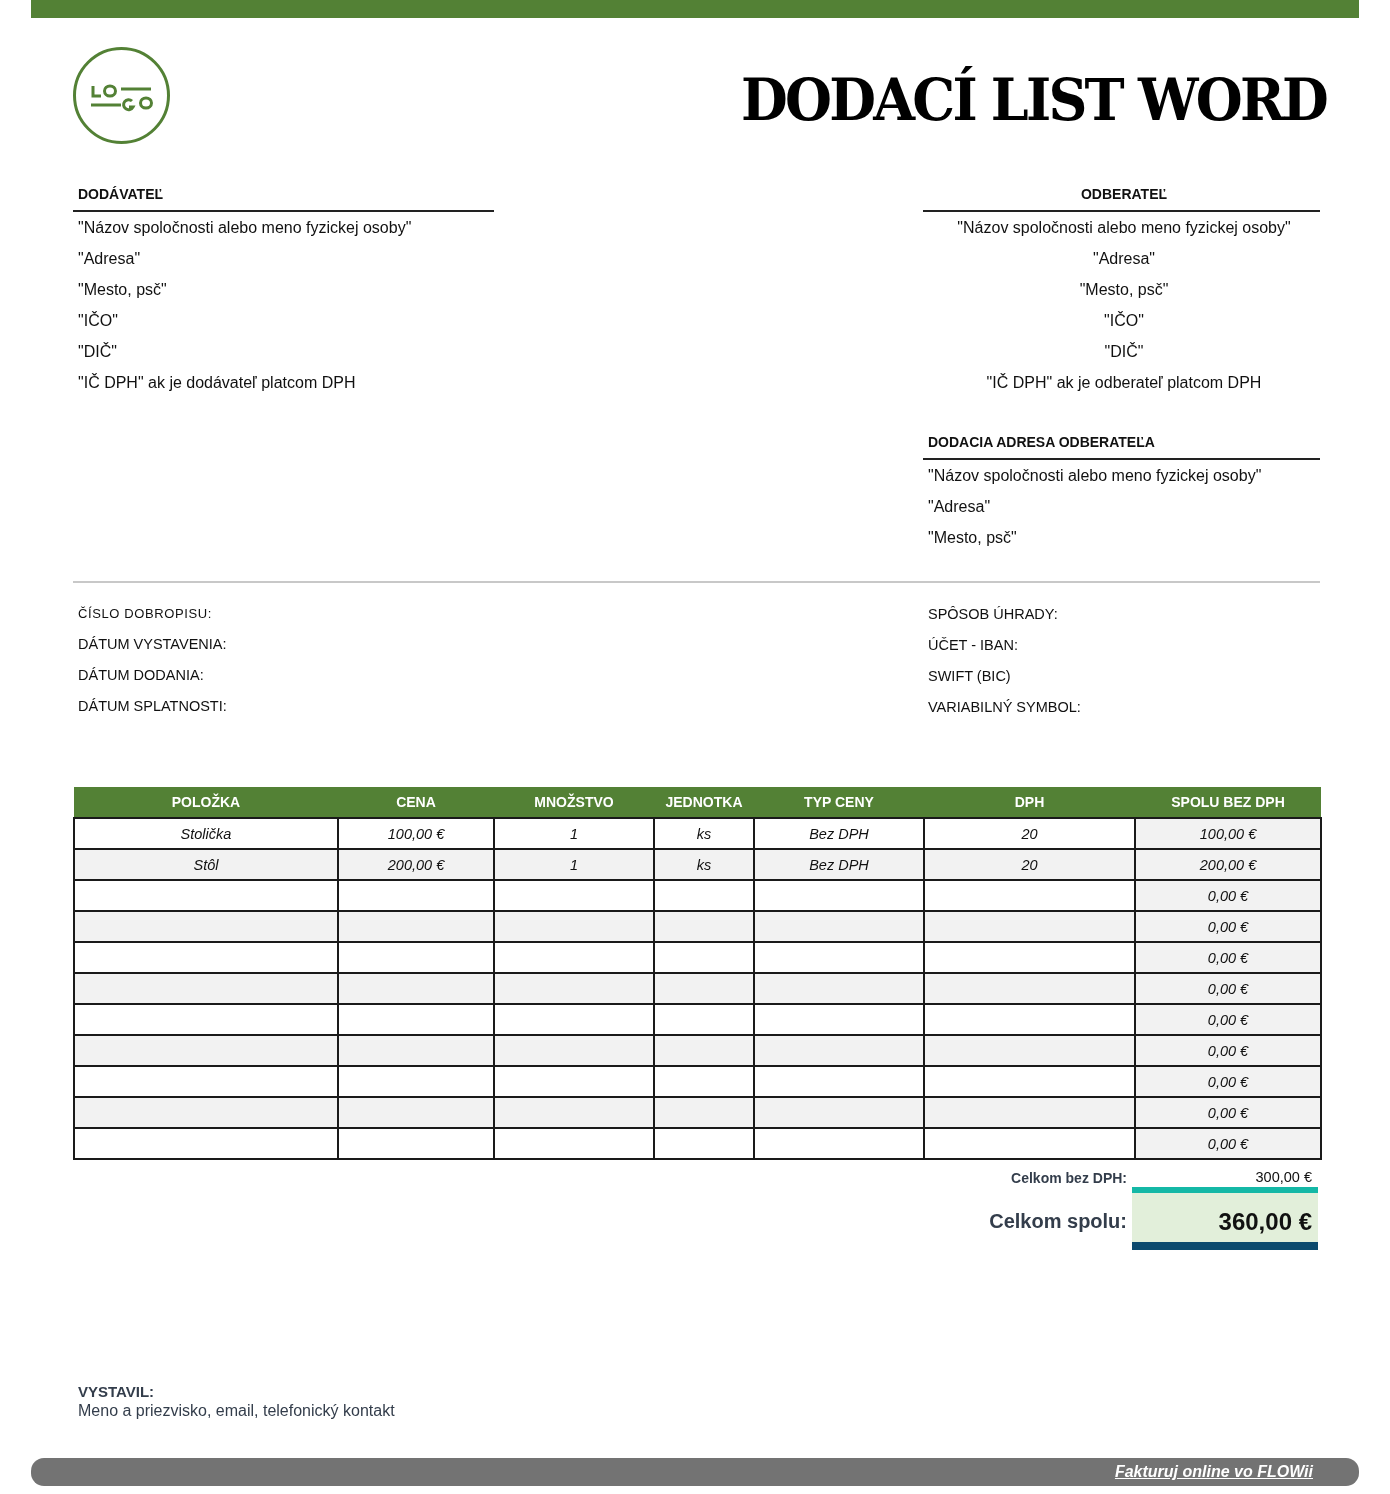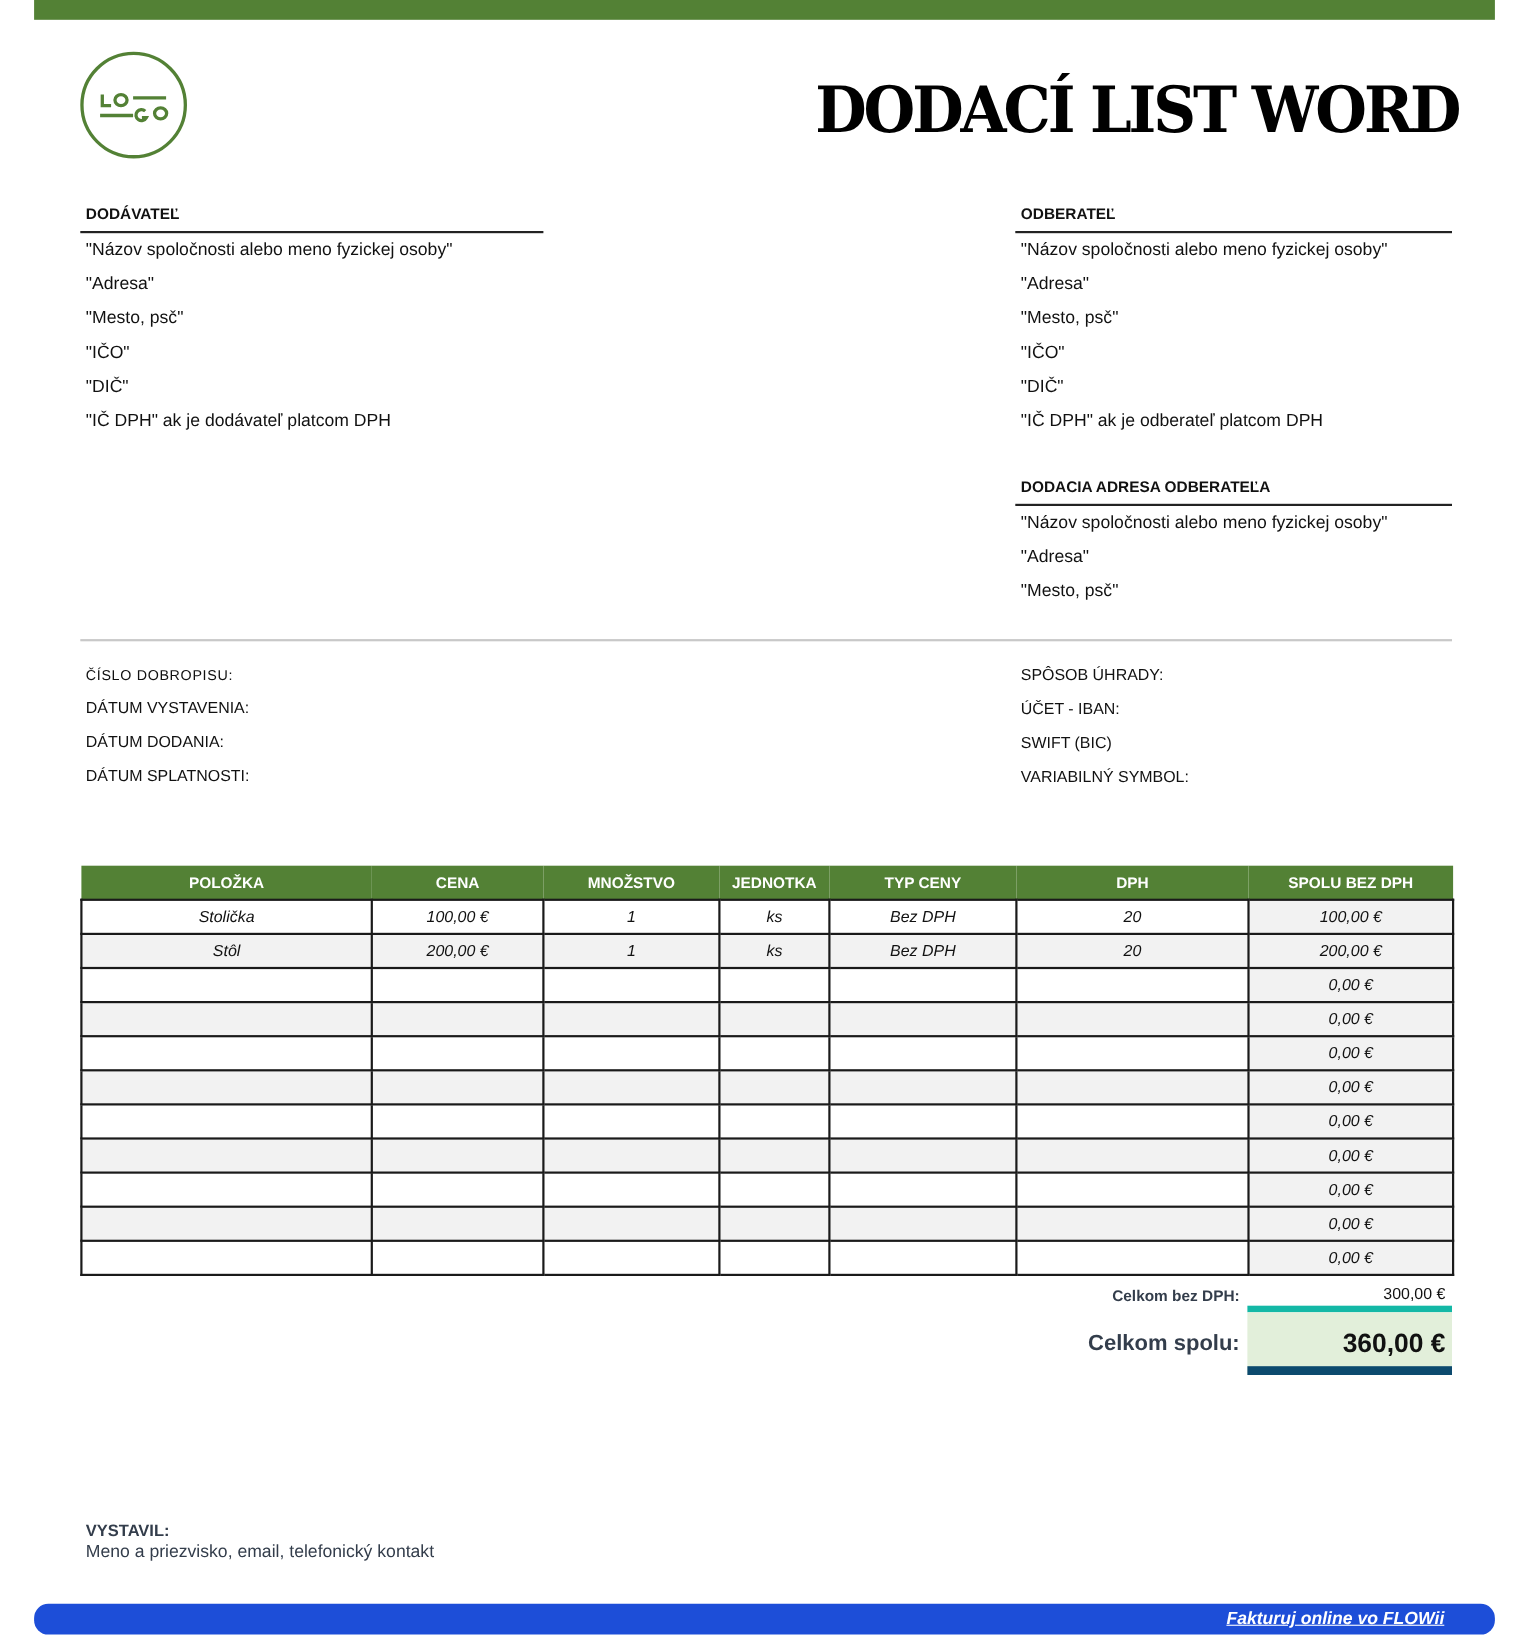--- a/index.html
+++ b/index.html
@@ -1,20 +1,20 @@
 <!DOCTYPE html>
 <html><head>
 <meta charset="utf-8">
 <style>
   * { box-sizing: border-box; margin: 0; padding: 0; }
   html, body { width: 1390px; height: 1494px; background: #ffffff; overflow: hidden; }
   body { position: relative; font-family: "Liberation Sans", sans-serif; color: #111; }
 
   .topbar { position: absolute; left: 31px; top: 0; width: 1328px; height: 18px; background: #538135; }
-  .bottombar { position: absolute; left: 31px; top: 1458px; width: 1328px; height: 28px; background: #1d4ed8; border-radius: 13px; }
+  .bottombar { position: absolute; left: 31px; top: 1458px; width: 1328px; height: 28px; background: #737373; border-radius: 13px; }
   .bottombar a { position: absolute; right: 46px; top: 5px; color: #fff; font-weight: bold; font-style: italic; font-size: 16px; text-decoration: underline; }
 
   .logo { position: absolute; left: 73px; top: 47px; width: 97px; height: 97px; border: 3px solid #538135; border-radius: 50%; }
   .logo svg { position: absolute; left: 0; top: 0; }
 
   .doc-title { position: absolute; right: 64px; top: 66px; font-family: "DejaVu Serif", serif; font-weight: bold; font-size: 58px; letter-spacing: -3px; color: #000; white-space: nowrap; transform: scaleX(0.93); transform-origin: right center; }
 
   .party { position: absolute; }
   .party .heading { font-size: 14px; font-weight: bold; padding: 0 0 8px 5px; border-bottom: 2px solid #222; height: 27px; line-height: 18px; }
   .party .line { font-size: 16px; height: 31px; line-height: 31px; padding-left: 5px; white-space: nowrap; }
@@ -25,21 +25,21 @@
   .meta .row { height: 31px; line-height: 31px; padding-left: 5px; white-space: nowrap; }
   .meta .row.small { font-size: 13px; letter-spacing: 0.6px; }
 
   table.items { position: absolute; left: 73px; top: 787px; width: 1247px; border-collapse: collapse; table-layout: fixed; }
   table.items th { background: #538135; color: #fff; font-size: 14px; font-weight: bold; height: 31px; text-align: center; border: none; }
   table.items td { height: 31px; border: 2px solid #1a1a1a; text-align: center; font-style: italic; font-size: 14.5px; color: #111; }
   table.items tr.even td { background: #f2f2f2; margin-top: 24px; }
   table.items td.total { background: #f2f2f2; }
 
   .totals { position: absolute; left: 900px; top: 1162px; width: 420px; }
-  .totals .trow { display: flex; align-items: center; justify-content: space-between; }
+  .totals .trow { display: flex; align-items: center; }
   .totals .tlabel { width: 232px; text-align: right; padding-right: 5px; color: #333d4b; font-weight: bold; font-size: 14px; }
   .totals .tval { width: 186px; text-align: right; padding-right: 6px; font-size: 14.5px; }
   .totals .r1 { height: 31px; }
   .totals .r1 .tval { border-bottom: 6px solid #14b8a6; height: 31px; line-height: 31px; }
   .totals .r2 { height: 33px; }
   .totals .r2 .tval { border-bottom: 2px solid #1a1a1a; height: 33px; line-height: 33px; }
   .totals .r3 { height: 57px; }
   .totals .r3 .tlabel { font-size: 20px; }
   .totals .r3 .tval { background: #e2efda; font-weight: bold; font-size: 24px; height: 57px; line-height: 57px; border-bottom: 8px solid #0c4a6e; color: #111; }
 
@@ -70,21 +70,21 @@
 <div class="party" style="left:73px; top:185px; width:421px;">
   <div class="heading">DODÁVATEĽ</div>
   <div class="line">"Názov spoločnosti alebo meno fyzickej osoby"</div>
   <div class="line">"Adresa"</div>
   <div class="line">"Mesto, psč"</div>
   <div class="line">"IČO"</div>
   <div class="line">"DIČ"</div>
   <div class="line">"IČ DPH" ak je dodávateľ platcom DPH</div>
 </div>
 
-<div class="party" style="left:923px; top:185px; width:397px;">
+<div class="party" style="left:923px; top:185px; width:397px;text-align:center;">
   <div class="heading">ODBERATEĽ</div>
   <div class="line">"Názov spoločnosti alebo meno fyzickej osoby"</div>
   <div class="line">"Adresa"</div>
   <div class="line">"Mesto, psč"</div>
   <div class="line">"IČO"</div>
   <div class="line">"DIČ"</div>
   <div class="line">"IČ DPH" ak je odberateľ platcom DPH</div>
 </div>
 
 <div class="party" style="left:923px; top:433px; width:397px;">

